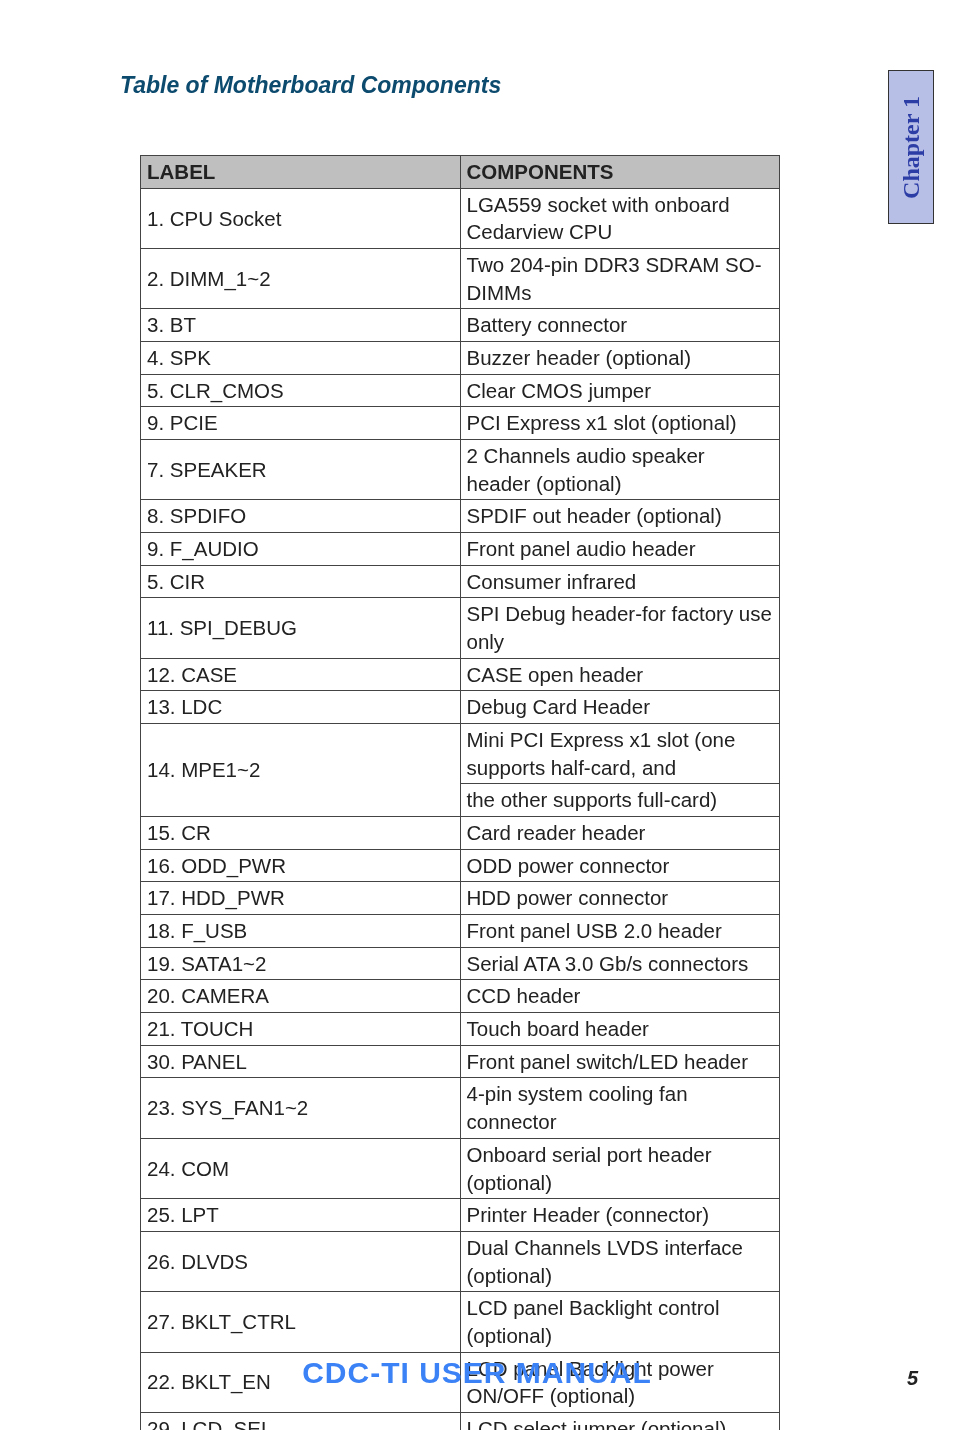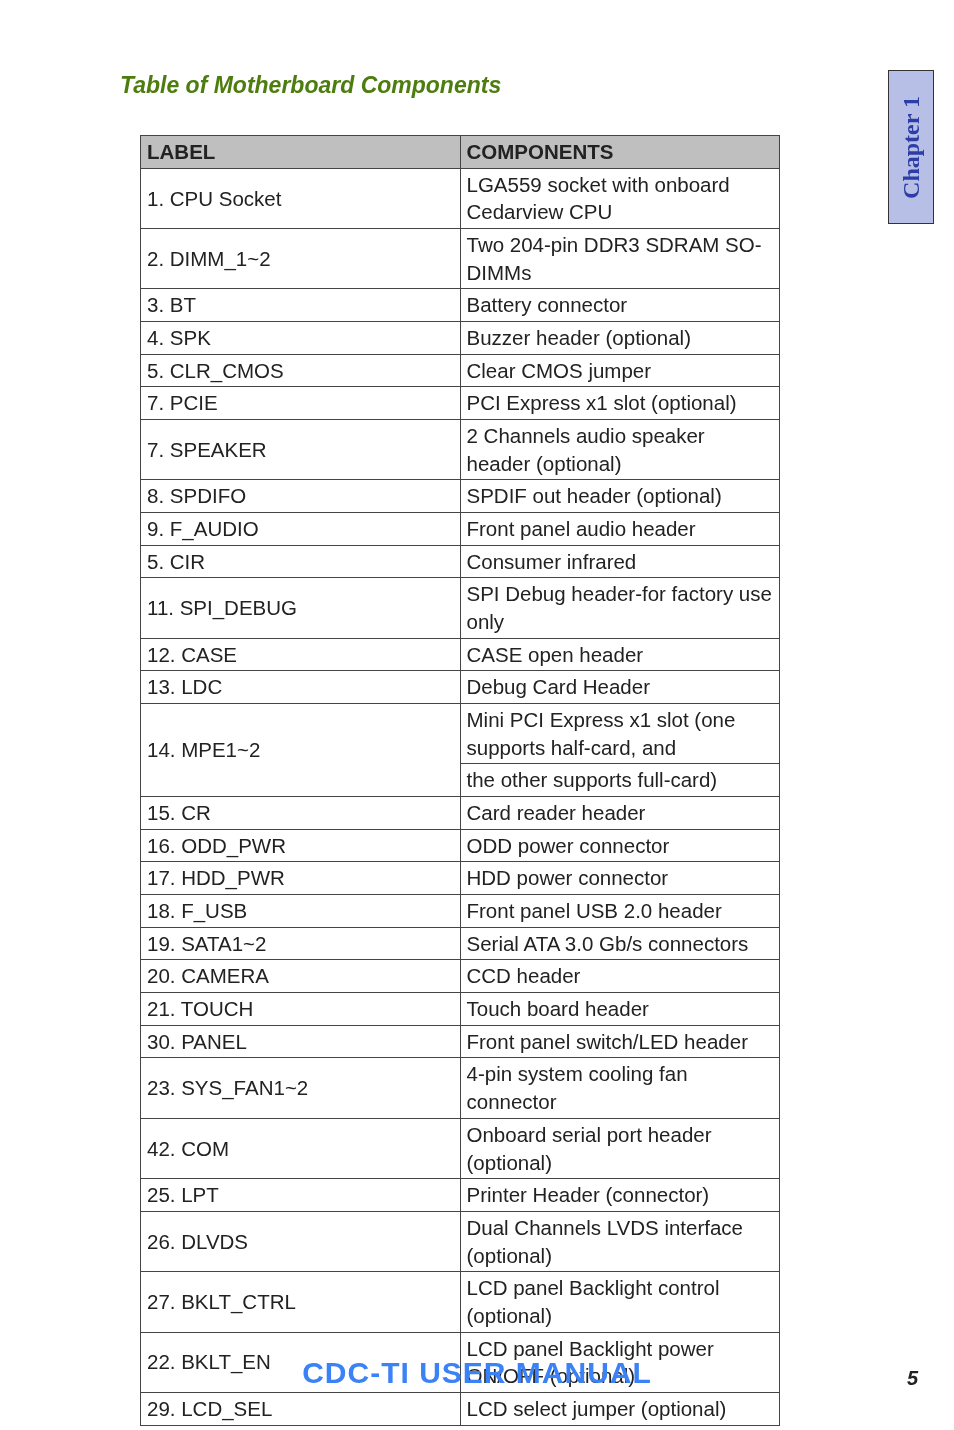--- a/index.html
+++ b/index.html
@@ -17,22 +17,22 @@
     width: 954px;
     height: 1430px;
     padding: 40px 120px 40px 120px;
     box-sizing: border-box;
   }
   .section-title {
     font-style: italic;
     font-weight: 700;
     font-size: 23px;
     margin-top: 32px;
-    margin-bottom: 36px;
-    color: #4d7c0f;
+    margin-bottom: 56px;
+    color: #0c4a6e;
   }
   .comp-table {
     border-collapse: collapse;
     width: 640px;
     margin-left: 20px;
     font-size: 20.5px;
   }
   .comp-table th, .comp-table td {
     border: 1px solid #444;
     padding: 2px 6px;
@@ -118,21 +118,21 @@
       </tr>
       <tr>
         <td>4. SPK</td>
         <td>Buzzer header (optional)</td>
       </tr>
       <tr>
         <td>5. CLR_CMOS</td>
         <td>Clear CMOS jumper</td>
       </tr>
       <tr>
-        <td>7. PCIE</td>
+        <td>9. PCIE</td>
         <td>PCI Express x1 slot (optional)</td>
       </tr>
       <tr>
         <td>7. SPEAKER</td>
         <td>2 Channels audio speaker header (optional)</td>
       </tr>
       <tr>
         <td>8. SPDIFO</td>
         <td>SPDIF out header (optional)</td>
       </tr>
@@ -193,21 +193,21 @@
       </tr>
       <tr>
         <td>30. PANEL</td>
         <td>Front panel switch/LED header</td>
       </tr>
       <tr>
         <td>23. SYS_FAN1~2</td>
         <td>4-pin system cooling fan connector</td>
       </tr>
       <tr>
-        <td>42. COM</td>
+        <td>24. COM</td>
         <td>Onboard serial port header (optional)</td>
       </tr>
       <tr>
         <td>25. LPT</td>
         <td>Printer Header (connector)</td>
       </tr>
       <tr>
         <td>26. DLVDS</td>
         <td>Dual Channels LVDS interface (optional)</td>
       </tr>

